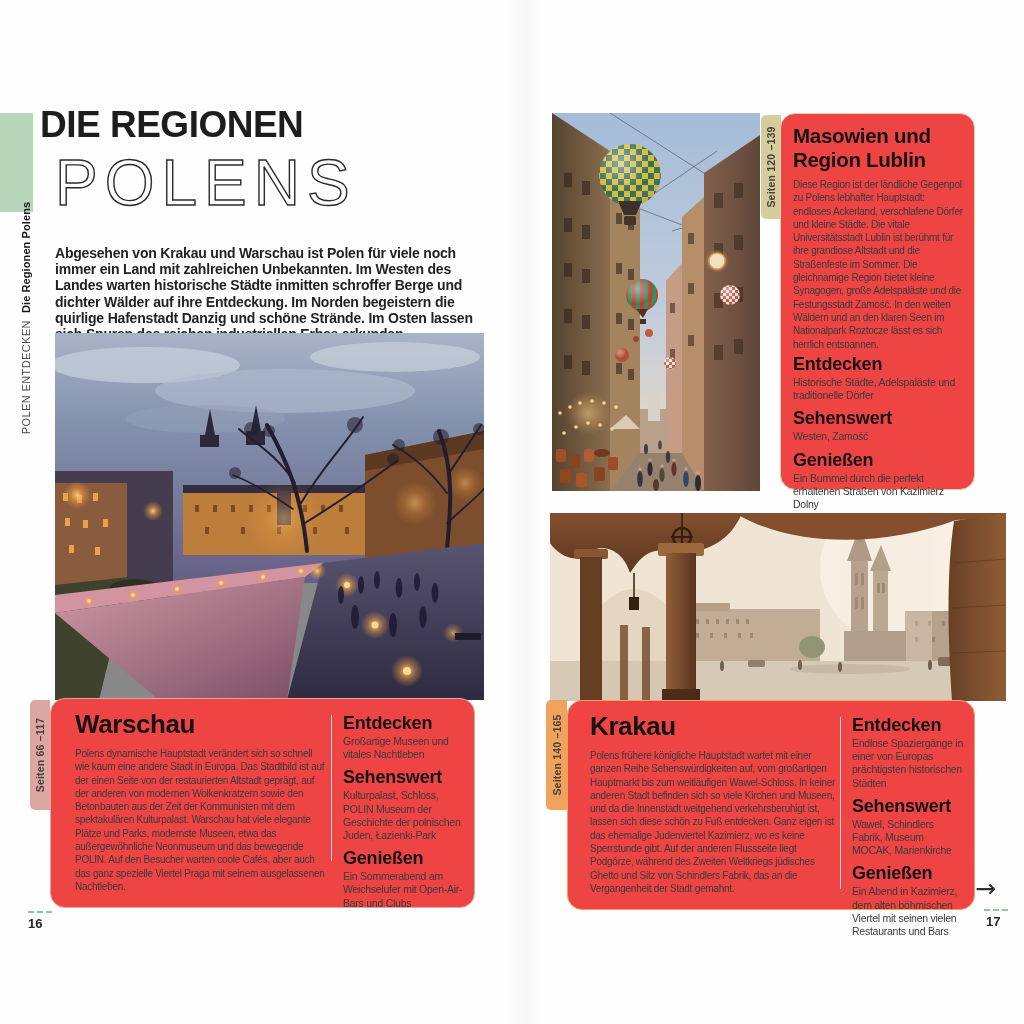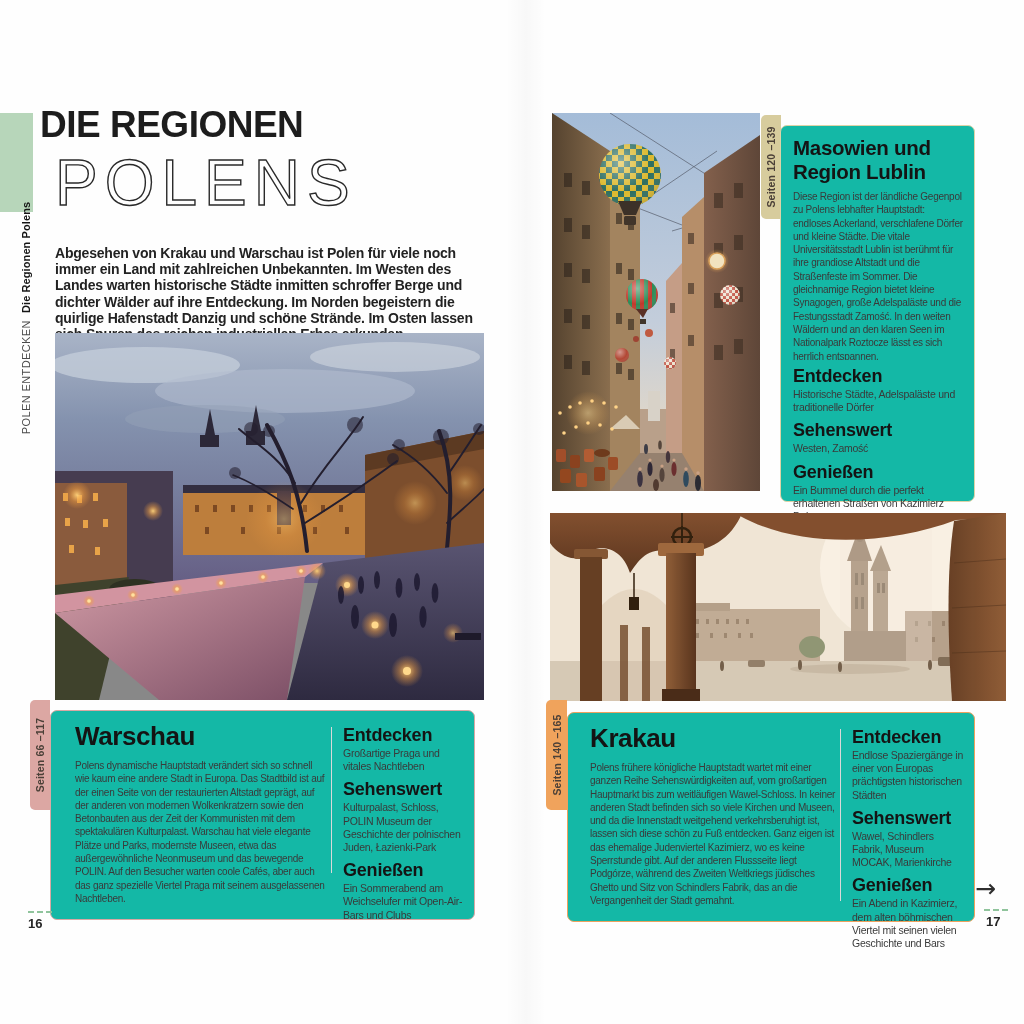--- a/index.html
+++ b/index.html
@@ -37,21 +37,21 @@
   
   .tab{position:absolute;display:flex;align-items:center;justify-content:center;
     border-radius:5px 0 0 5px;}
   .tab .rot{transform:rotate(-90deg);white-space:nowrap;font-size:10.5px;font-weight:bold;
     color:#4b4038;letter-spacing:.2px;}
   .tab-warschau{left:30px;top:700px;width:20px;height:110px;background:#dca7a3;}
   .tab-masowien{left:761px;top:115px;width:20px;height:104px;background:#d7cc9d;}
   .tab-krakau{left:546px;top:700px;width:21px;height:110px;background:#f0a35c;}
 
   
-  .info-box{position:absolute;background:#14b8a6;border-radius:7px;margin-top:12px;}
+  .info-box{position:absolute;background:#ef4444;border-radius:15px;}
   .box-warschau{left:50px;top:698px;width:423px;height:208px;border:1.5px solid #d9a8a4;}
   .box-masowien{left:780px;top:113px;width:193px;height:375px;border:1.5px solid #ddd3a8;}
   .box-krakau{left:567px;top:700px;width:406px;height:208px;border:1.5px solid #eda25e;}
 
   .sec-title{position:absolute;font-size:26px;font-weight:bold;letter-spacing:-.4px;color:#141414;}
   .sec-title-sm{position:absolute;font-size:20.5px;line-height:24px;font-weight:bold;
     letter-spacing:-.3px;color:#141414;}
   .sec-body{position:absolute;font-size:10px;line-height:13.3px;color:#3a3a3a;
     letter-spacing:-.25px;overflow:hidden;}
   .divider{position:absolute;width:1px;background:#d9d9d9;}
@@ -225,21 +225,21 @@
   <div class="tab tab-warschau">
     <span class="rot">Seiten 66 –117</span>
   </div>
   <div class="info-box box-warschau">
     <div class="sec-title" style="left:24px;top:10px;">Warschau</div>
     <div class="sec-body" style="left:24px;top:48px;width:252px;height:148px;">Polens dynamische Hauptstadt verändert sich so schnell wie kaum eine andere Stadt in Europa. Das Stadtbild ist auf der einen Seite von der restaurierten Altstadt geprägt, auf der anderen von modernen Wolkenkratzern sowie den Betonbauten aus der Zeit der Kommunisten mit dem spektakulären Kulturpalast. Warschau hat viele elegante Plätze und Parks, modernste Museen, etwa das außergewöhnliche Neonmuseum und das bewegende POLIN. Auf den Besucher warten coole Cafés, aber auch das ganz spezielle Viertel Praga mit seinem ausgelassenen Nachtleben.</div>
     <div class="divider" style="left:280px;top:16px;height:146px;"></div>
     <div class="lists" style="left:292px;top:14px;width:122px;">
       <div class="lg">
         <div class="lg-h">Entdecken</div>
-        <div class="lg-t">Großartige Praga und vitales Nachtleben</div>
+        <div class="lg-t">Großartige Museen und vitales Nachtleben</div>
       </div>
       <div class="lg">
         <div class="lg-h">Sehenswert</div>
         <div class="lg-t">Kulturpalast, Schloss, POLIN Museum der Geschichte der polnischen Juden, Łazienki-Park</div>
       </div>
       <div class="lg">
         <div class="lg-h">Genießen</div>
         <div class="lg-t">Ein Sommerabend am Weichselufer mit Open-Air-Bars und Clubs</div>
       </div>
     </div>
@@ -538,21 +538,21 @@
       <div class="lg">
         <div class="lg-h">Entdecken</div>
         <div class="lg-t">Endlose Spaziergänge in einer von Europas prächtigsten historischen Städten</div>
       </div>
       <div class="lg">
         <div class="lg-h">Sehenswert</div>
         <div class="lg-t">Wawel, Schindlers Fabrik, Museum MOCAK, Marienkirche</div>
       </div>
       <div class="lg">
         <div class="lg-h">Genießen</div>
-        <div class="lg-t">Ein Abend in Kazimierz, dem alten böhmischen Viertel mit seinen vielen Geschichte und Bars</div>
+        <div class="lg-t">Ein Abend in Kazimierz, dem alten böhmischen Viertel mit seinen vielen Restaurants und Bars</div>
       </div>
     </div>
   </div>
 
   <div class="next-arrow">→</div>
   <div class="dashes d-right"></div>
   <div class="folio f-right">17</div>
 </div>
 
 </body></html>

